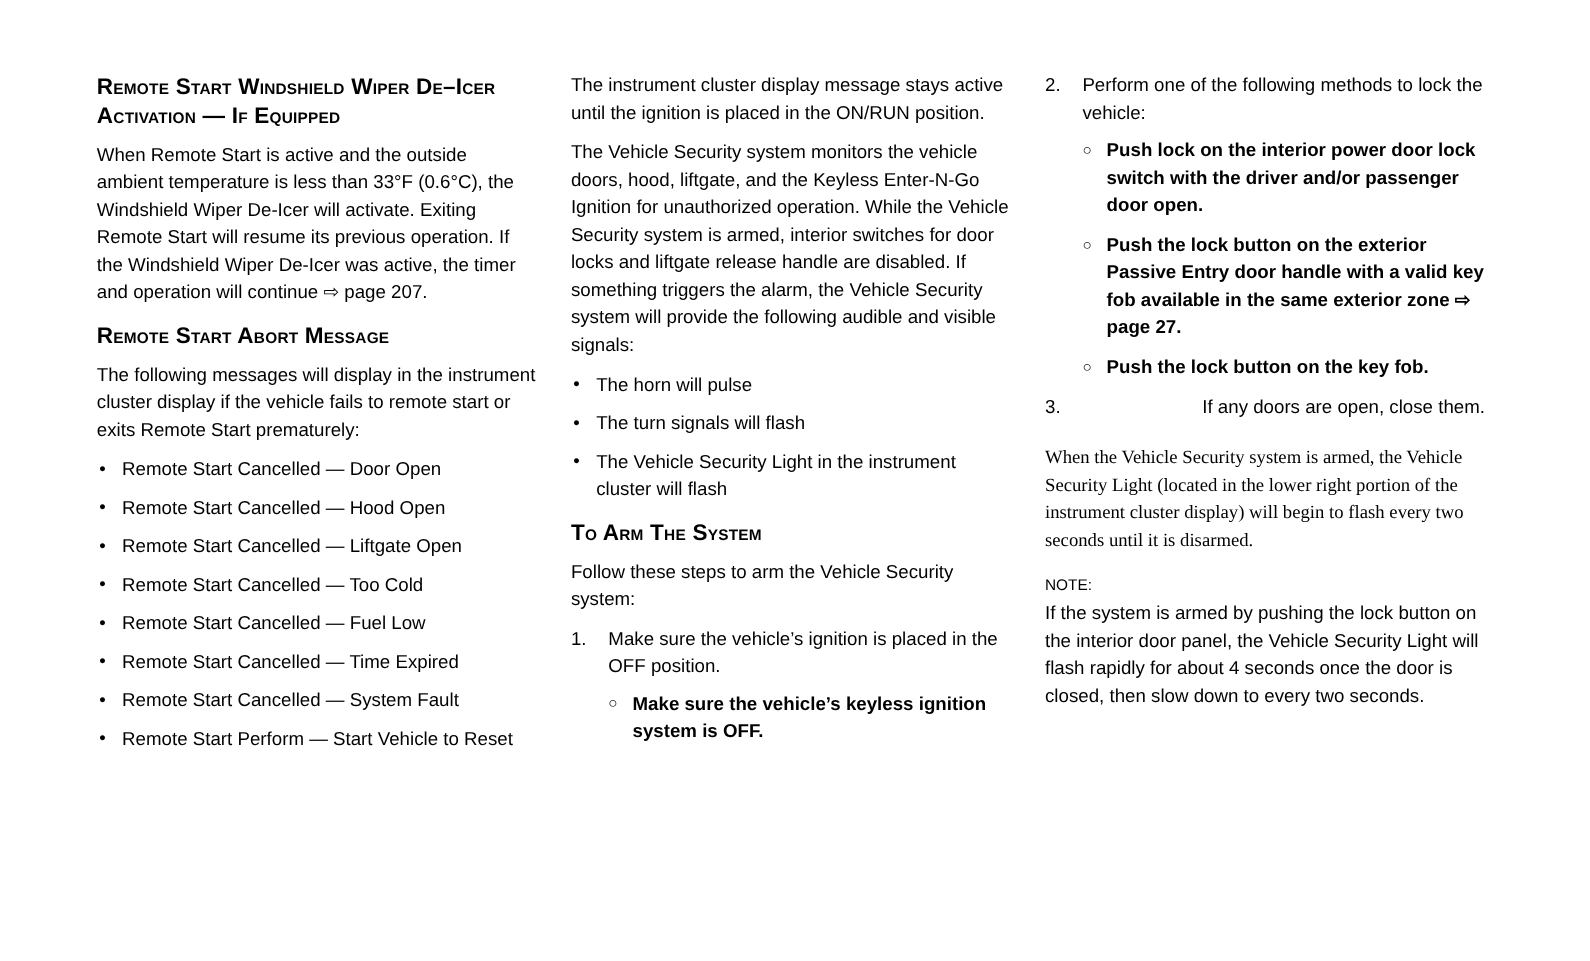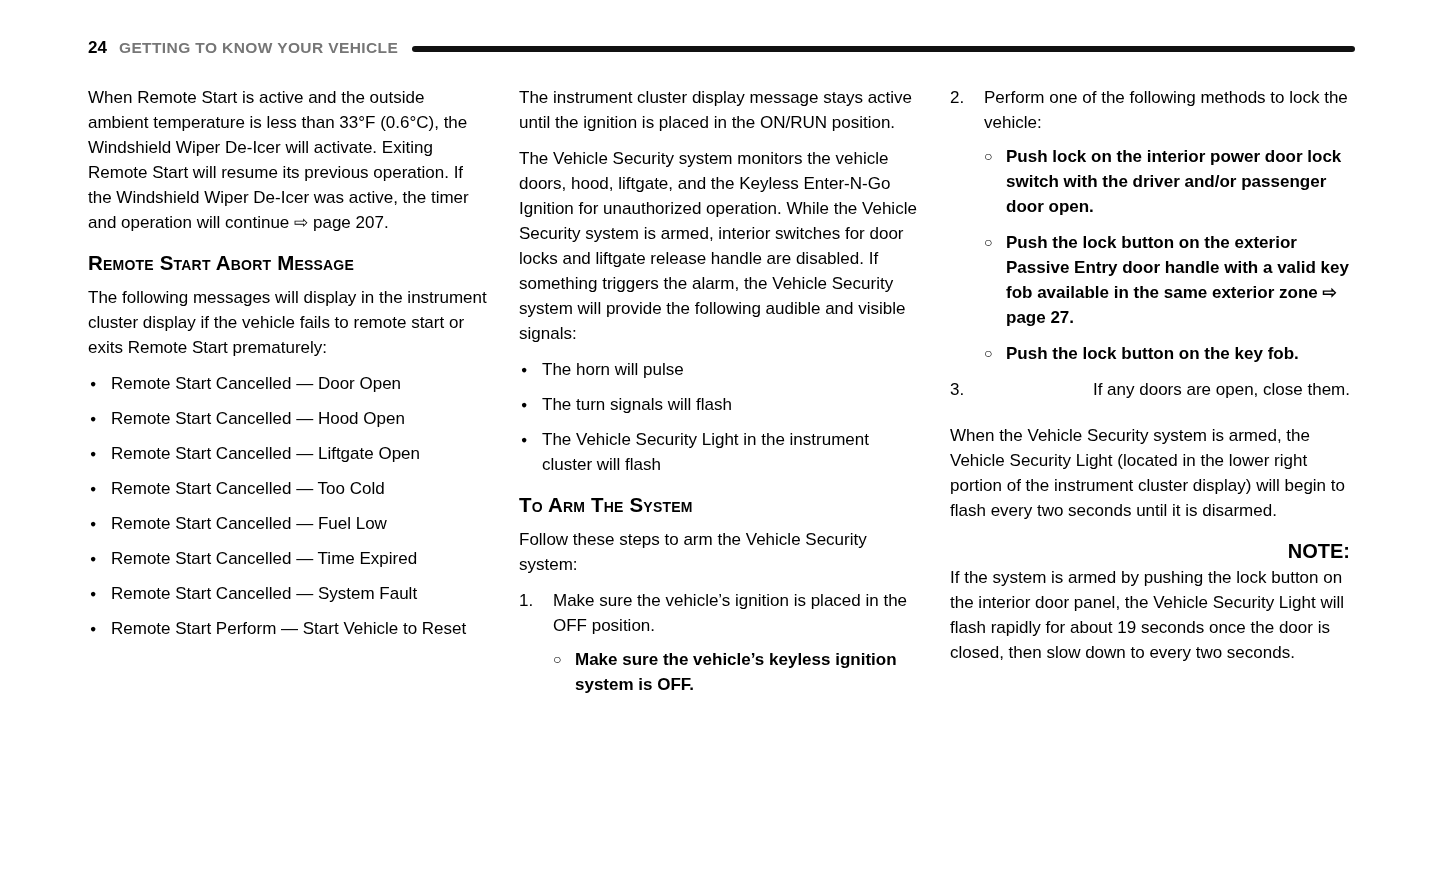--- a/index.html
+++ b/index.html
@@ -51,37 +51,33 @@
   .step-body > p:last-child { margin-bottom:0;text-align:right; }
 
   ul.sub { list-style:none; margin:9px 0 0 0; }
   ul.sub > li { position:relative; padding-left:22px; margin-bottom:11px;font-weight:bold; }
   ul.sub > li:last-child { margin-bottom:0; }
   ul.sub > li::before {
     content:"○"; position:absolute; left:0; top:0;
     font-size:14px; line-height:25px;
   }
 
-  .note-label { font-weight:bold; font-size:20px; margin:16px 0 1px 0;text-align:right; }
-  .after-steps { margin-top:21px; }
+  .note-label { font-weight:normal; font-size:14px; margin:16px 0 1px 0; }
+  .after-steps { margin-top:21px;font-family:Liberation Serif, serif; }
 </style>
 </head>
 <body>
 
 <div class="page">
 
-  <header class="page-header">
-    <span class="page-num">24</span>
-    <span class="chapter">GETTING TO KNOW YOUR VEHICLE</span>
-    <span class="rule"></span>
-  </header>
 
   <main class="columns">
 
     <section class="col">
+      <h2 class="sc">Remote Start Windshield Wiper De–Icer Activation — If Equipped</h2>
       <p>When Remote Start is active and the outside ambient temperature is less than 33°F (0.6°C), the Windshield Wiper De-Icer will activate. Exiting Remote Start will resume its previous operation. If the Windshield Wiper De-Icer was active, the timer and operation will continue ⇨ page 207.</p>
 
       <h2 class="sc">Remote Start Abort Message</h2>
       <p>The following messages will display in the instrument cluster display if the vehicle fails to remote start or exits Remote Start prematurely:</p>
 
       <ul class="bullets">
         <li>Remote Start Cancelled — Door Open</li>
         <li>Remote Start Cancelled — Hood Open</li>
         <li>Remote Start Cancelled — Liftgate Open</li>
         <li>Remote Start Cancelled — Too Cold</li>
@@ -133,17 +129,17 @@
       <div class="step">
         <span class="step-num">3.</span>
         <div class="step-body">
           <p>If any doors are open, close them.</p>
         </div>
       </div>
 
       <p class="after-steps">When the Vehicle Security system is armed, the Vehicle Security Light (located in the lower right portion of the instrument cluster display) will begin to flash every two seconds until it is disarmed.</p>
 
       <div class="note-label">NOTE:</div>
-      <p>If the system is armed by pushing the lock button on the interior door panel, the Vehicle Security Light will flash rapidly for about 19 seconds once the door is closed, then slow down to every two seconds.</p>
+      <p>If the system is armed by pushing the lock button on the interior door panel, the Vehicle Security Light will flash rapidly for about 4 seconds once the door is closed, then slow down to every two seconds.</p>
     </section>
 
   </main>
 </div>
 
 </body></html>

